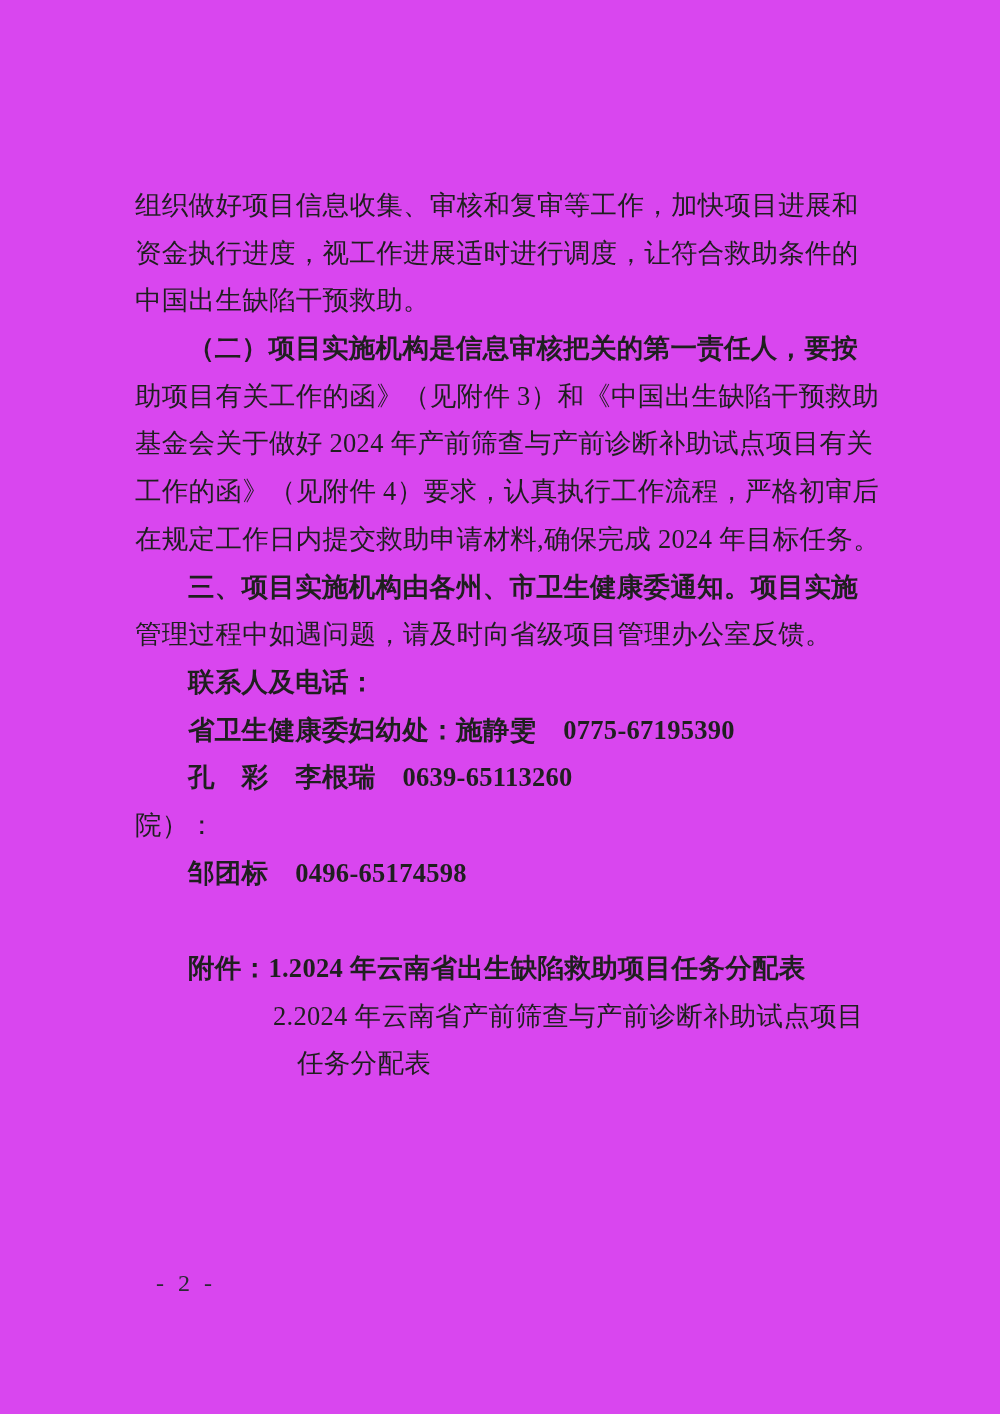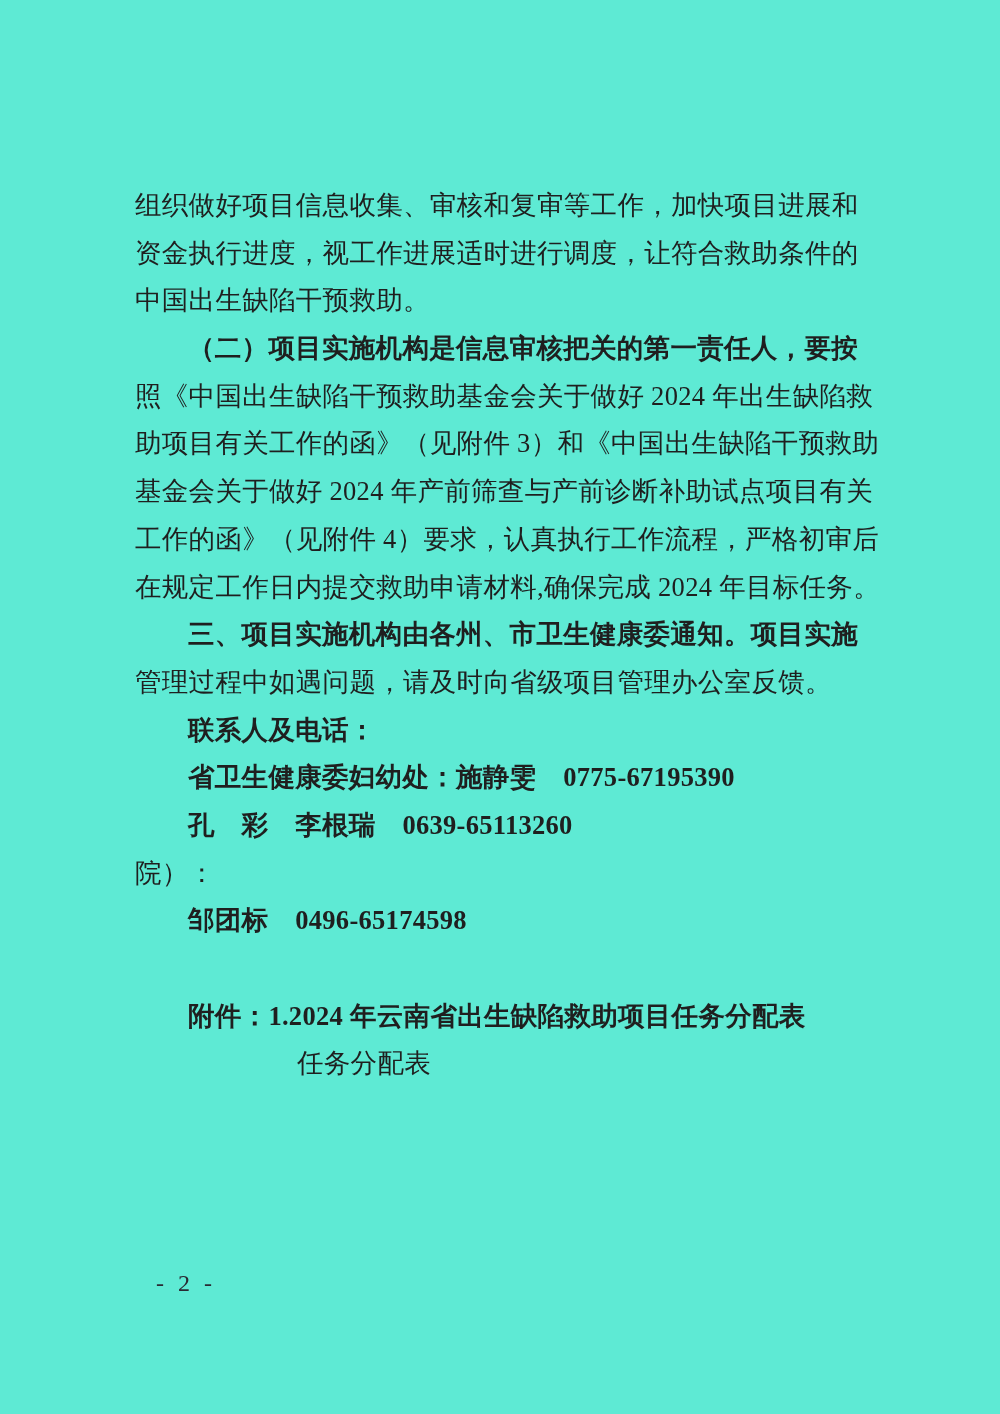--- a/index.html
+++ b/index.html
@@ -13,21 +13,21 @@
     position: relative;
     overflow: hidden;
     font-family: "Liberation Serif", "DejaVu Serif", serif;
     color: #1f1f1f;
   }
   .doc-page {
     position: absolute;
     left: 0; top: 0;
     width: 1000px;
     height: 1414px;
-    background: #5eead4;
+    background: #d946ef;
   }
   .doc-body {
     position: absolute;
     left: 135px;
     top: 182px;
     width: 742px;
   }
   .line {
     height: 47.7px;
     line-height: 47.7px;
@@ -55,32 +55,32 @@
 </head>
 <body>
 
 <div class="doc-page">
 
   <div class="doc-body">
     <div class="line">组织做好项目信息收集、审核和复审等工作，加快项目进展和</div>
     <div class="line">资金执行进度，视工作进展适时进行调度，让符合救助条件的</div>
     <div class="line">中国出生缺陷干预救助。</div>
     <div class="line i2">（二）项目实施机构是信息审核把关的第一责任人，要按</div>
-    <div class="line">照《中国出生缺陷干预救助基金会关于做好 2024 年出生缺陷救</div>
     <div class="line">助项目有关工作的函》（见附件 3）和《中国出生缺陷干预救助</div>
     <div class="line">基金会关于做好 2024 年产前筛查与产前诊断补助试点项目有关</div>
     <div class="line">工作的函》（见附件 4）要求，认真执行工作流程，严格初审后</div>
     <div class="line">在规定工作日内提交救助申请材料,确保完成 2024 年目标任务。</div>
     <div class="line i2">三、项目实施机构由各州、市卫生健康委通知。项目实施</div>
     <div class="line">管理过程中如遇问题，请及时向省级项目管理办公室反馈。</div>
     <div class="line i2">联系人及电话：</div>
     <div class="line i2">省卫生健康委妇幼处：施静雯　0775-67195390</div>
     <div class="line i2">孔　彩　李根瑞　0639-65113260</div>
     <div class="line">院）：</div>
     <div class="line i2">邹团标　0496-65174598</div>
     <div class="line"></div>
     <div class="line i2">附件：1.2024 年云南省出生缺陷救助项目任务分配表</div>
+    <div class="line i5">2.2024 年云南省产前筛查与产前诊断补助试点项目</div>
     <div class="line i6">任务分配表</div>
   </div>
 
   <div class="page-num">- 2 -</div>
 
 </div>
 
 </body></html>

